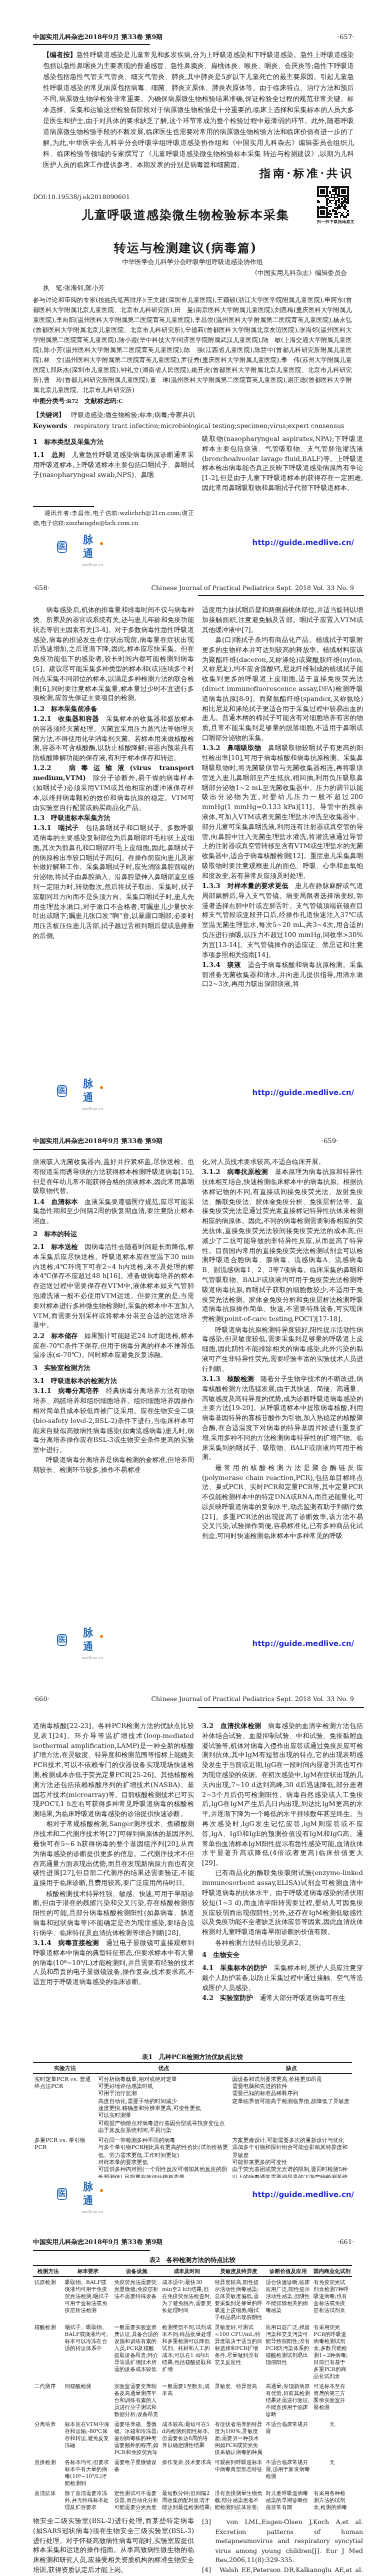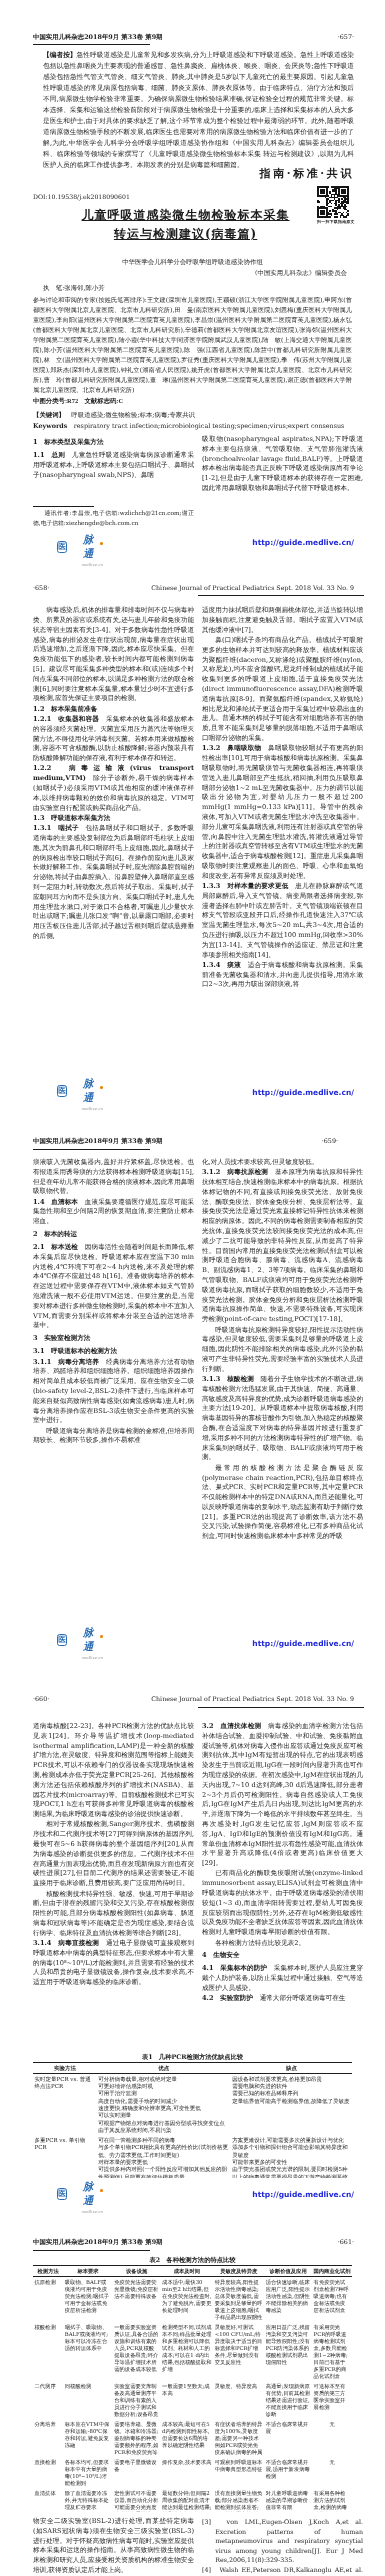--- a/index.html
+++ b/index.html
@@ -14,33 +14,33 @@
   .col{position:absolute;width:161px;font-size:6.6px;line-height:9.8px;text-align:justify;overflow:hidden;}
   .col div{margin:0 0 0.5px 0;}
   .t-h{font-weight:700;margin:3.1px 0 3.1px 0 !important;}
   .t-p{text-indent:2em;}
   .t-pn{}
   .t-ref{padding-left:2.1em;text-indent:-2.1em;font-size:6.3px;line-height:9.6px;}
   .lead{font-weight:700;}
   .editor-note{position:absolute;left:43px;width:311px;font-size:6.7px;line-height:11px;text-align:justify;}
   .column-tag{position:absolute;right:31px;font-size:11px;font-weight:700;letter-spacing:2.6px;}
   .doi{position:absolute;left:33px;font-size:6.2px;}
-  .bigtitle{position:absolute;left:20.6px;width:330px;text-align:center;font-size:12px;font-weight:700;letter-spacing:1px;text-decoration:underline;}
+  .bigtitle{position:absolute;left:20.6px;width:330px;text-align:center;font-size:12px;font-weight:700;letter-spacing:1px;}
   .orgline{position:absolute;left:38px;width:309px;text-align:center;font-size:6.4px;}
   .writers{position:absolute;left:43px;font-size:6.4px;}
   .experts{position:absolute;left:33px;width:319px;font-size:6.2px;line-height:10px;text-align:justify;}
   .clc{position:absolute;left:33px;font-size:6.4px;font-weight:700;}
   .kwline{position:absolute;left:33px;width:319px;font-size:6.4px;}
   .footnote{position:absolute;left:33px;width:161px;font-size:5.8px;line-height:9.5px;text-align:justify;}
   .guide-url{position:absolute;right:31px;color:#2028d8;font-weight:700;font-size:7.5px;text-decoration:none;font-family:"DejaVu Sans","Liberation Sans",sans-serif;}
   .medlive-logo{position:absolute;width:46px;height:21.6px;}
   .ml-row{display:flex;align-items:center;}
   .ml-box{display:inline-block;width:10.8px;height:10.8px;border:1px solid #2a6db5;border-radius:2.6px;color:#2a6db5;
           font-size:7.7px;font-weight:700;text-align:center;line-height:10.8px;}
-  .ml-script{color:#2a6db5;font-size:10.3px;font-weight:700;font-style:italic;margin-left:16px;letter-spacing:0.5px;}
+  .ml-script{color:#2a6db5;font-size:10.3px;font-weight:700;margin-left:16px;letter-spacing:0.5px;}
   .ml-dot{width:3.6px;height:3.6px;border-radius:50%;background:#f08300;margin-left:1px;margin-top:-7.2px;}
   .ml-sub{color:#9a9a9a;font-size:3.9px;font-style:italic;text-align:right;margin-top:0.5px;}
   .qrblock{position:absolute;left:317px;top:186px;width:33px;}
   .qr{width:32px;height:32px;display:grid;grid-template-columns:repeat(21,1fr);grid-template-rows:repeat(21,1fr);background:#fff;}
   .qr i{display:block;}
   .qr i.b{background:#151515;}
   .qr-cap{font-size:3.9px;font-weight:700;margin-top:1px;letter-spacing:0.3px;white-space:nowrap;}
   .tbl-title{position:absolute;width:319px;left:33px;text-align:center;font-weight:700;font-size:6.3px;}
   .tbl-wrap{position:absolute;left:33px;width:319px;overflow:hidden;}
   table.datatable{width:100%;border-collapse:collapse;border-top:1px solid #1d1d1d;border-bottom:1px solid #1d1d1d;}
@@ -506,21 +506,21 @@
           <i></i>
           <i class="b"></i>
           <i class="b"></i>
           <i class="b"></i>
           <i></i>
         </div>
       <div class="qr-cap">扫一扫下载指南原文</div>
     </div>
 
     <div class="bigtitle" style="top:207px;">儿童呼吸道感染微生物检验标本采集</div>
-    <div class="bigtitle" style="top:226px;">转运与检测建议(病毒篇)</div>
+    <div class="bigtitle" style="top:240px;">转运与检测建议(病毒篇)</div>
 
     <div class="orgline" style="top:258px;">中华医学会儿科学分会呼吸学组呼吸道感染协作组</div>
     <div class="orgline" style="top:269px;text-align:right;">《中国实用儿科杂志》编辑委员会</div>
 
     <div class="writers" style="top:284px;">执　笔:张海邻,陈小芳</div>
     <div class="experts" style="top:295px;">参与讨论和审阅的专家(按姓氏笔画排序):王文建(深圳市儿童医院),王颖硕(浙江大学医学院附属儿童医院),申阿东(首都医科大学附属北京儿童医院、北京市儿科研究所),田　曼(南京医科大学附属儿童医院),刘恩梅(重庆医科大学附属儿童医院),李向阳(温州医科大学附属第二医院育英儿童医院),李昌崇(温州医科大学附属第二医院育英儿童医院),杨永弘(首都医科大学附属北京儿童医院、北京市儿科研究所),辛德莉(首都医科大学附属北京友谊医院),张海邻(温州医科大学附属第二医院育英儿童医院),陆小霞(华中科技大学同济医学院附属武汉儿童医院),陆　敏(上海交通大学附属儿童医院),陈小芳(温州医科大学附属第二医院育英儿童医院),陈　强(江西省儿童医院),陈慧中(首都儿科研究所附属儿童医院),林　立(温州医科大学附属第二医院育英儿童医院),罗征秀(重庆医科大学附属儿童医院),季　伟(苏州大学附属儿童医院),郑跃杰(深圳市儿童医院),钟礼立(湖南省人民医院),姚开虎(首都医科大学附属北京儿童医院、北京市儿科研究所),曹　玲(首都儿科研究所附属儿童医院),董　琳(温州医科大学附属第二医院育英儿童医院),谢正德(首都医科大学附属北京儿童医院、北京市儿科研究所)</div>
 
     <div class="clc" style="top:397px;font-family:Liberation Serif, serif;">中图分类号:R72　文献标志码:C</div>
     <div class="kwline" style="top:411px;"><span class="lead">【关键词】</span>　<span>呼吸道感染;微生物检验;标本;病毒;专家共识</span></div>
     <div class="kwline" style="top:422px;"><span class="lead">Keywords</span>　<span>respiratory tract infection;microbiological testing;specimen;virus;expert consensus</span></div>
@@ -580,27 +580,28 @@
 
   <div class="page" style="top:1131px;height:558px;">
     <span class="abs hdr-cn" style="top:6.2px;left:33px;">中国实用儿科杂志2018年9月 第33卷 第9期</span>
     <span class="abs hdr-pn" style="top:6.2px;right:47px;">·659·</span>
     <div class="rule" style="top:17.5px;left:33px;width:117px;"></div>
     <div class="col" style="top:27px;left:33px;height:465px;">
         <div class="t-pn">痰液咳入无菌收集器内,盖好并拧紧杯盖,尽快送检。也有报道采用诱导痰的方法获得标本检测呼吸道病毒[15],但是在年幼儿常不能获得合格的痰液标本,因此常用鼻咽吸取物代替。</div>
         <div class="t-pn"><span class="lead">1.4　血清标本　</span>血液采集要遵循医疗规范,应尽可能采集急性期和至少间隔2周的恢复期血清,要注意防止标本溶血。</div>
         <div class="t-h">2　标本的转运</div>
         <div class="t-pn"><span class="lead">2.1　标本送检　</span>因病毒活性会随着时间延长而降低,标本采集后应尽快送检。呼吸道标本应在室温下30 min内送检,4℃环境下可在2~4 h内送检,来不及处理的标本4℃保存不应超过48 h[16]。准备做病毒培养的标本在运送过程中需要保存在VTM中,液体标本如支气管肺泡灌洗液一般不必使用VTM运送。但要注意的是,当需要对标本进行多种微生物检测时,采集的标本中不宜加入VTM,而需要分别采样或将标本分装至合适的运送培养基中。</div>
+        <div class="t-pn"><span class="lead">2.2　标本储存　</span>如果预计可能延迟24 h才能送检,标本应在-70℃条件下保存,但用于病毒分离的样本不推荐低温冷冻(≤-70℃)。同时标本应避免反复冻融。</div>
         <div class="t-h">3　实验室检测方法</div>
         <div class="t-pn"><span class="lead">3.1　呼吸道标本的检测方法</span></div>
         <div class="t-pn"><span class="lead">3.1.1　病毒分离培养　</span>经典病毒分离培养方法有动物培养、鸡胚培养和组织细胞培养。组织细胞培养因操作相对简单且成本较低而被广泛采用。应在生物安全二级(bio-safety level-2,BSL-2)条件下进行,当临床样本可能来自疑似高致病性病毒感染(如禽流感病毒)患儿时,病毒分离培养操作应在BSL-3或生物安全条件更高的实验室中进行。</div>
         <div class="t-p">呼吸道病毒分离培养是病毒检测的金标准,但培养周期较长、检测环节较多,操作不易标准</div>
       </div>
     <div class="col" style="top:27px;left:202px;height:465px;">
-        <div class="t-pn">化,对人员技术要求较高,但灵敏度较低。</div>
+        <div class="t-pn">化,对人员技术要求较高,不适合临床开展。</div>
         <div class="t-pn"><span class="lead">3.1.2　病毒抗原检测　</span>基本原理为病毒抗原和特异性抗体相互结合,快速检测临床标本中的病毒抗原。根据抗体标记物的不同,有直接或间接免疫荧光法、放射免疫法、酶联免疫法、胶体金免疫分析、免疫层析法等。直接免疫荧光法是通过荧光素直接标记特异性抗体来检测相应的病原体。因此,不同的病毒检测需要制备相应的荧光抗体,直接免疫荧光法较间接免疫荧光法的成本高,但减少了二抗可能导致的非特异性反应,从而提高了特异性。目前国内常用的直接免疫荧光法检测试剂盒可以检测呼吸道合胞病毒、腺病毒、流感病毒A、流感病毒B、副流感病毒1、2、3等7项病毒。临床采集的鼻咽和气管吸取物、BALF或痰液均可用于免疫荧光法检测呼吸道病毒抗原,而咽拭子获取的细胞数较少,不适用于免疫荧光法检测。胶体金免疫分析和免疫层析法检测呼吸道病毒抗原操作简单、快速,不需要特殊设备,可实现床旁检测(point-of-care testing,POCT)[17-18]。</div>
         <div class="t-p">呼吸道病毒抗原检测特异度较好,阳性提示活动性病毒感染,但灵敏度较低,需要采集到足够量的呼吸道上皮细胞,因此阴性不能排除相关的病毒感染,此外污染的黏液可产生非特异性荧光,需要经验丰富的实验技术人员进行判断。</div>
         <div class="t-pn"><span class="lead">3.1.3　核酸检测　</span>随着分子生物学技术的不断改进,病毒核酸检测方法迅猛发展,由于其快速、简便、高通量、高敏感度及高特异度的优势,成为诊断呼吸道病毒感染的主要方法[19-20]。从呼吸道标本中提取病毒核酸,利用病毒基因特异的寡核苷酸作为引物,加入热稳定的核酸聚合酶,在合适温度下对病毒的特异基因片段进行重复扩增,采用多种不同的方法检测病毒特异性的扩增产物。临床采集到的咽拭子、吸取物、BALF或痰液均可用于检测。</div>
         <div class="t-p">最常用的核酸检测方法是聚合酶链反应(polymerase chain reaction,PCR),包括单目标终点法、巢式PCR、实时PCR和定量PCR等,其中定量PCR不仅能检测样本中的特定DNA或RNA,而且还能量化,可以反映呼吸道病毒的复制水平,动态监测有助于判断疗效[21]。多重PCR法的出现提高了诊断效率,该方法不易交叉污染,试验操作简便,容易标准化,已有多种商品化试剂盒,可同时快速检测临床标本中多种常见的呼吸</div>
       </div>
     <div class="medlive-logo" style="top:495px;left:57px;">
         <div class="ml-row">
           <span class="ml-box">医</span>
           <span class="ml-script">脉通</span>
           <span class="ml-dot"></span>

